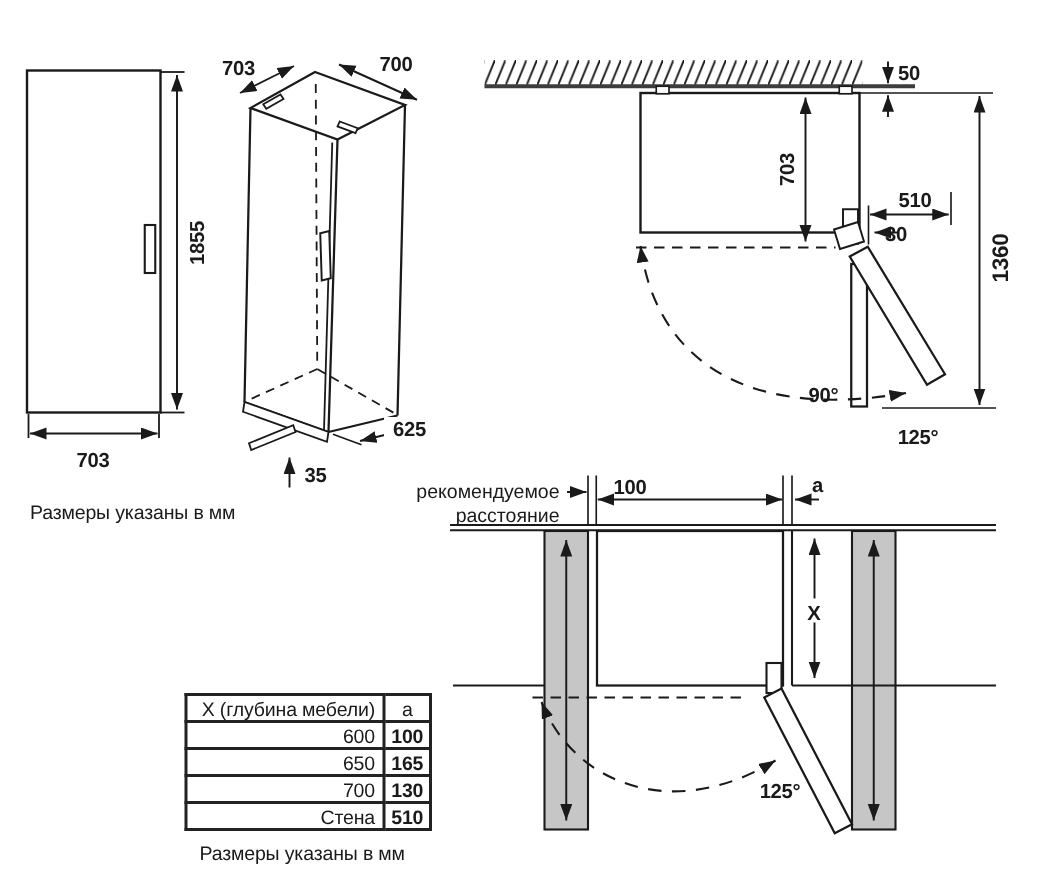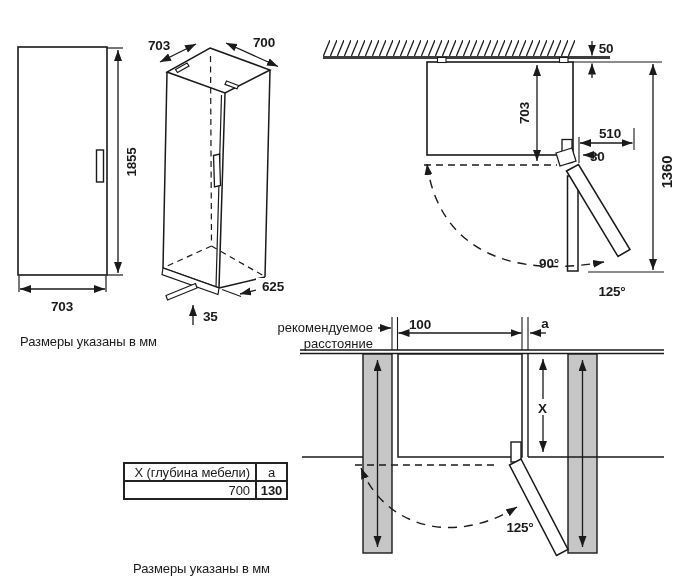--- a/index.html
+++ b/index.html
@@ -182,20 +182,32 @@
         <col class="w2">
       </colgroup>
     <thead>
       <tr>
         <th>X (глубина мебели)</th>
         <th class="c">a</th>
       </tr>
     </thead>
     <tbody>
       <tr>
+        <td>600</td>
+        <td class="v">100</td>
+      </tr>
+      <tr>
+        <td>650</td>
+        <td class="v">165</td>
+      </tr>
+      <tr>
         <td>700</td>
         <td class="v">130</td>
       </tr>
+      <tr>
+        <td>Стена</td>
+        <td class="v">510</td>
+      </tr>
     </tbody>
   </table>
 
   <div class="caption cap-b">Размеры указаны в мм</div>
 </div>
 
 </body></html>

